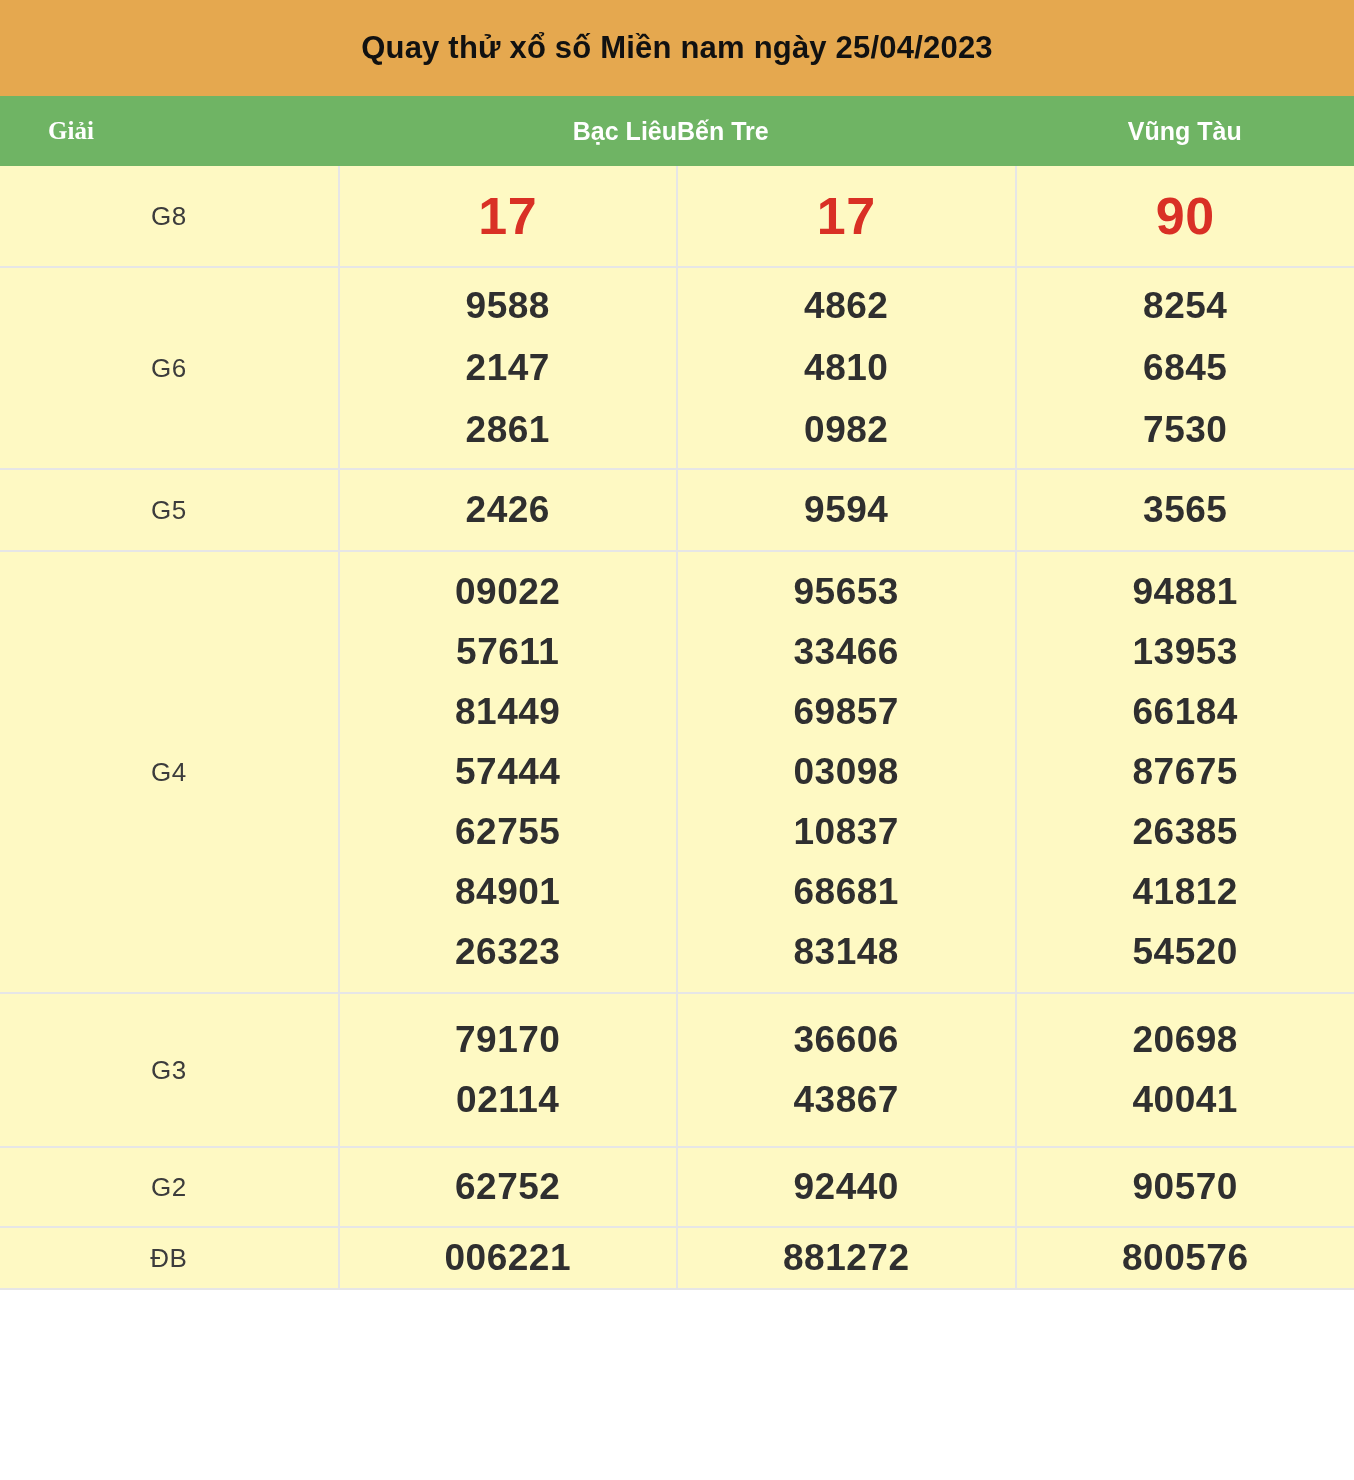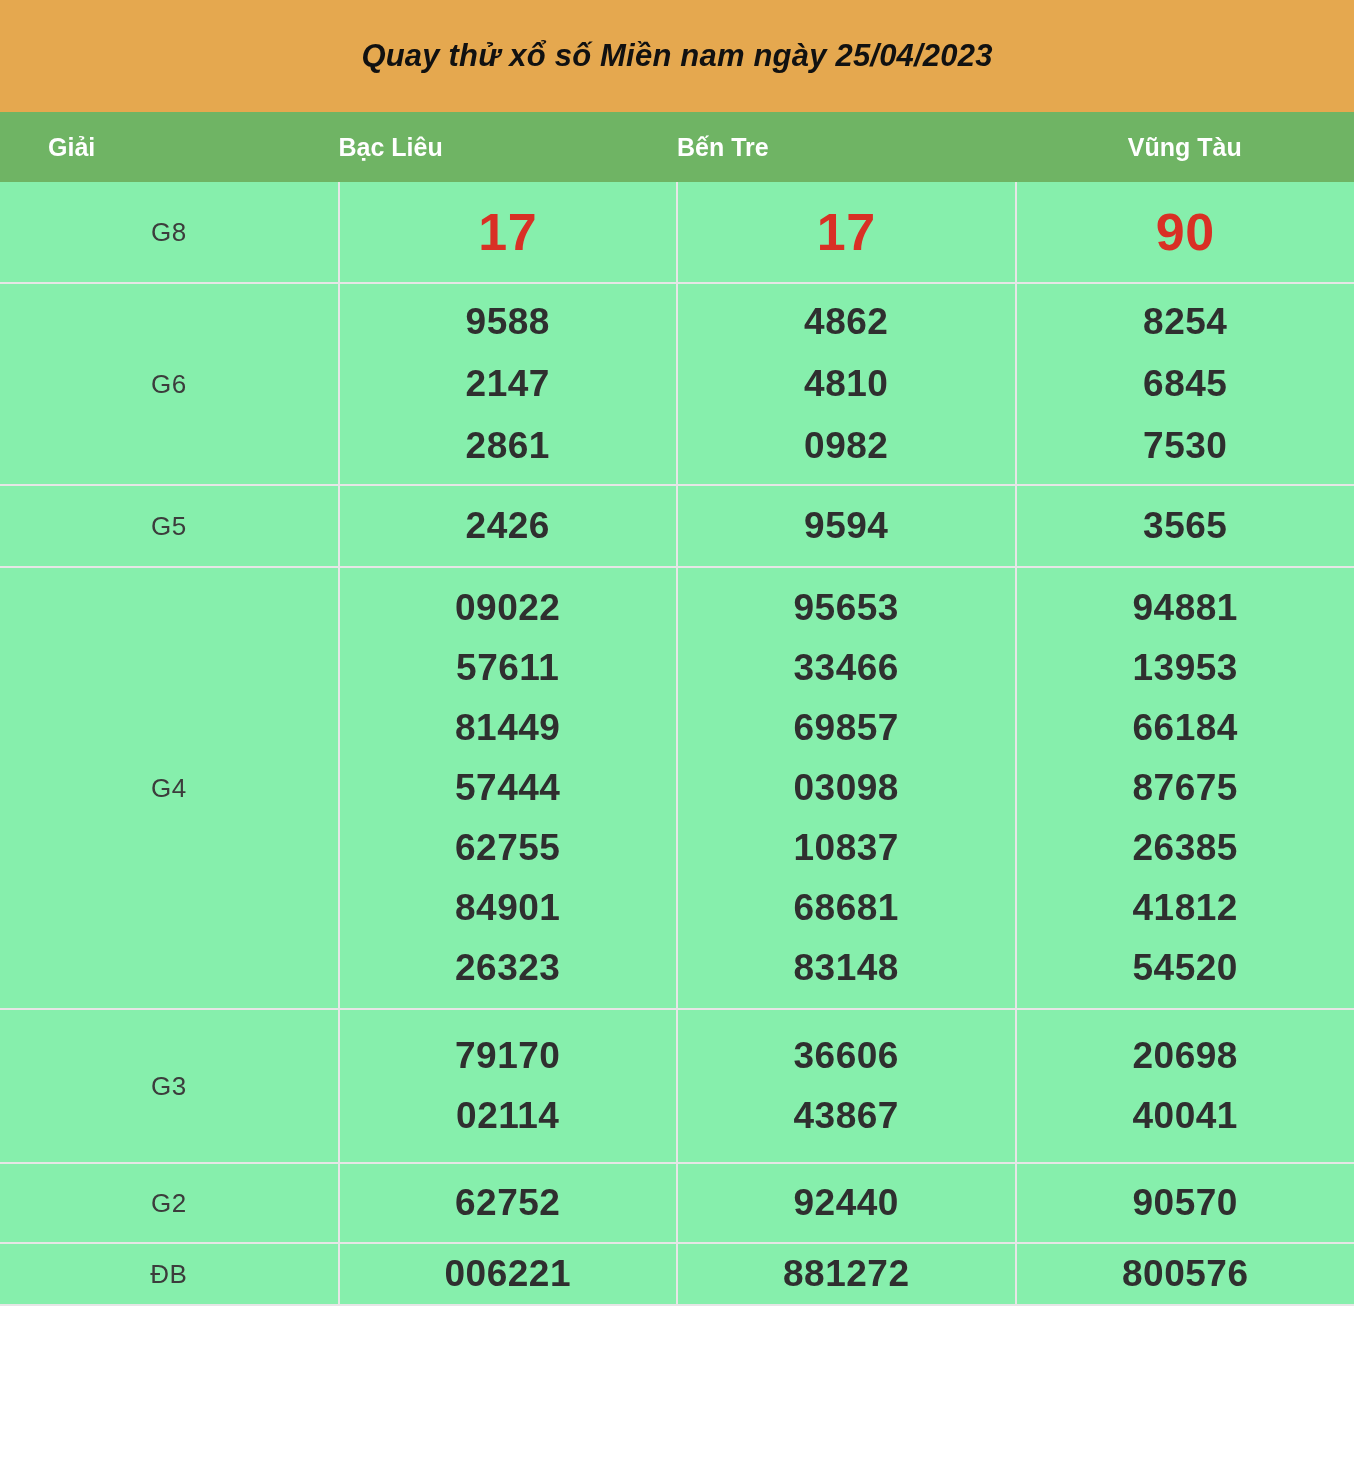--- a/index.html
+++ b/index.html
@@ -22,23 +22,22 @@
   table.lottery-table {
     width: 1354px;
     border-collapse: collapse;
     table-layout: fixed;
   }
   .title-row td {
     background: #e5a84f;
     height: 88px;
     text-align: center;
     vertical-align: middle;
-    padding: 12px;
+    padding: 4px;
     border: none;
-    font-style: italic;
   }
   .title-text {
     font-size: 31px;
     font-weight: bold;
     color: #111111;
     letter-spacing: 0.2px;
     line-height: 1.1;
   }
   .head-row th {
     background: #6fb464;
@@ -48,31 +47,32 @@
     color: #ffffff;
     font-size: 25px;
     font-weight: bold;
     vertical-align: middle;
   }
   th.col-prize {
     width: 145px;
     text-align: left;
     padding-left: 48px;
     box-sizing: border-box;
-  }
-  th.col-prov-1 { width: 402px; text-align: left; margin-top: 16px; }
+    font-family: Liberation Serif, serif;
+  }
+  th.col-prov-1 { width: 402px; text-align: right; margin-top: 16px; }
   th.col-prov-2 { width: 400px; text-align: left; }
   th.col-prov-3 { width: 407px; text-align: center; }
 
   tbody tr td {
     border-bottom: 2px solid #e6e6e6;
     border-right: 2px solid #e6e6e6;
     padding: 0;
     vertical-align: middle;
-    background: #86efac;
+    background: #fef9c3;
   }
   tbody tr td:last-child { border-right: none; }
 
   td.prize-label {
     width: 145px;
     text-align: center;
     font-size: 26px;
     color: #3c3c3c;
     font-weight: normal;
     letter-spacing: 0.5px;

